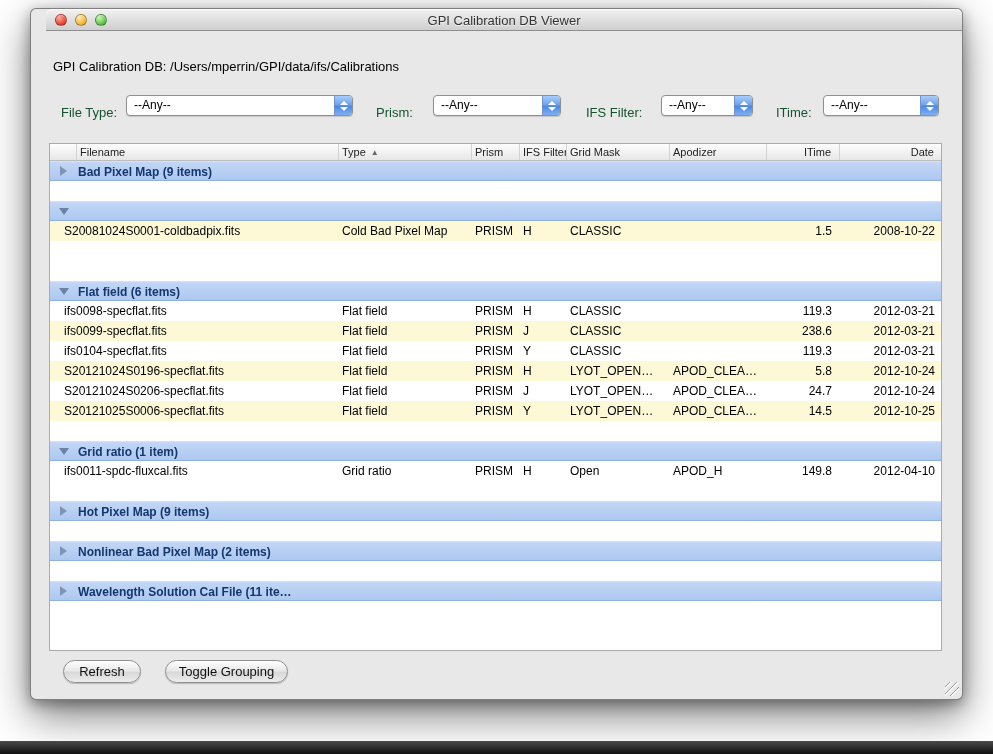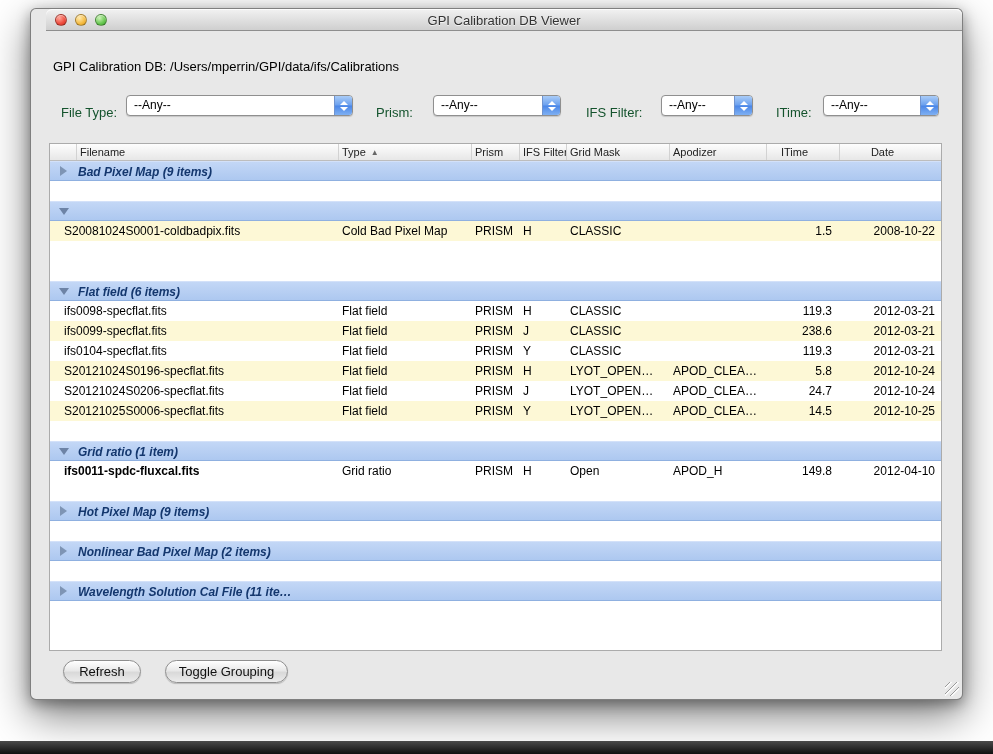--- a/index.html
+++ b/index.html
@@ -75,33 +75,33 @@
   .thead {
     display:flex; height:17px;
     background:linear-gradient(#fdfdfd, #e7e7e7);
     border-bottom:1px solid #bdbdbd;
   }
   .th {
     flex:none; font-size:11px; line-height:16px; color:#222;
     padding:0 3px; border-right:1px solid #d2d2d2;
     white-space:nowrap; overflow:hidden;
   }
-  .th.num { text-align:center; padding-right:20px; }
+  .th.num { text-align:right; padding-right:8px; }
   .sort-arrow { font-size:8px; color:#666; margin-left:5px; vertical-align:1px; }
 
   .row { display:flex; height:20px; }
   .cell { flex:none; font-size:12px; line-height:20px; padding:0 3px;
           white-space:nowrap; overflow:hidden; color:#000; }
   .cell.num { text-align:right; padding-right:8px; }
   .cell.fname { padding-left:14px; }
   .cell.disc { display:flex; align-items:center; justify-content:center; padding:0; }
 
   .group-row {
     background:linear-gradient(#c3d7f6, var(--group-header-blue,#adc8f0));
-    border-top:1px solid #d3e1f9; border-bottom:1px solid #8fb0e0;font-style:italic;
+    border-top:1px solid #d3e1f9; border-bottom:1px solid #8fb0e0;
   }
   .group-row .glabel { font-weight:bold; color:#14376e; padding-left:1px; }
   .tri-right { width:0; height:0; border-top:5px solid transparent; border-bottom:5px solid transparent; border-left:7px solid #7e94b4; }
   .tri-down  { width:0; height:0; border-left:5px solid transparent; border-right:5px solid transparent; border-top:7px solid #6d83a6; }
 
   .data-row { background:#ffffff; }
   .data-row.alt { background:var(--row-highlight-yellow,#fdf8d6); }
   .gap-row { background:#ffffff; }
 
   
@@ -285,21 +285,21 @@
           <div class="cell num" style="width: 103px;">2012-10-25</div>
         </div>
         <div class="row gap-row"></div>
         <div class="row group-row">
           <div class="cell disc" style="width: 27px;">
             <i class="tri-down"></i>
           </div>
           <div class="cell glabel" style="width: 866px;">Grid ratio (1 item)</div>
         </div>
         <div class="row data-row">
-          <div class="cell fname" style="width: 289px; font-weight: bold;">ifs0011-spdc-fluxcal.fits</div>
+          <div class="cell fname" style="width: 289px;">ifs0011-spdc-fluxcal.fits</div>
           <div class="cell" style="width: 133px;">Grid ratio</div>
           <div class="cell" style="width: 48px;">PRISM</div>
           <div class="cell" style="width: 47px;">H</div>
           <div class="cell" style="width: 103px;">Open</div>
           <div class="cell" style="width: 97px;">APOD_H</div>
           <div class="cell num" style="width: 73px;">149.8</div>
           <div class="cell num" style="width: 103px;">2012-04-10</div>
         </div>
         <div class="row gap-row"></div>
         <div class="row group-row">

